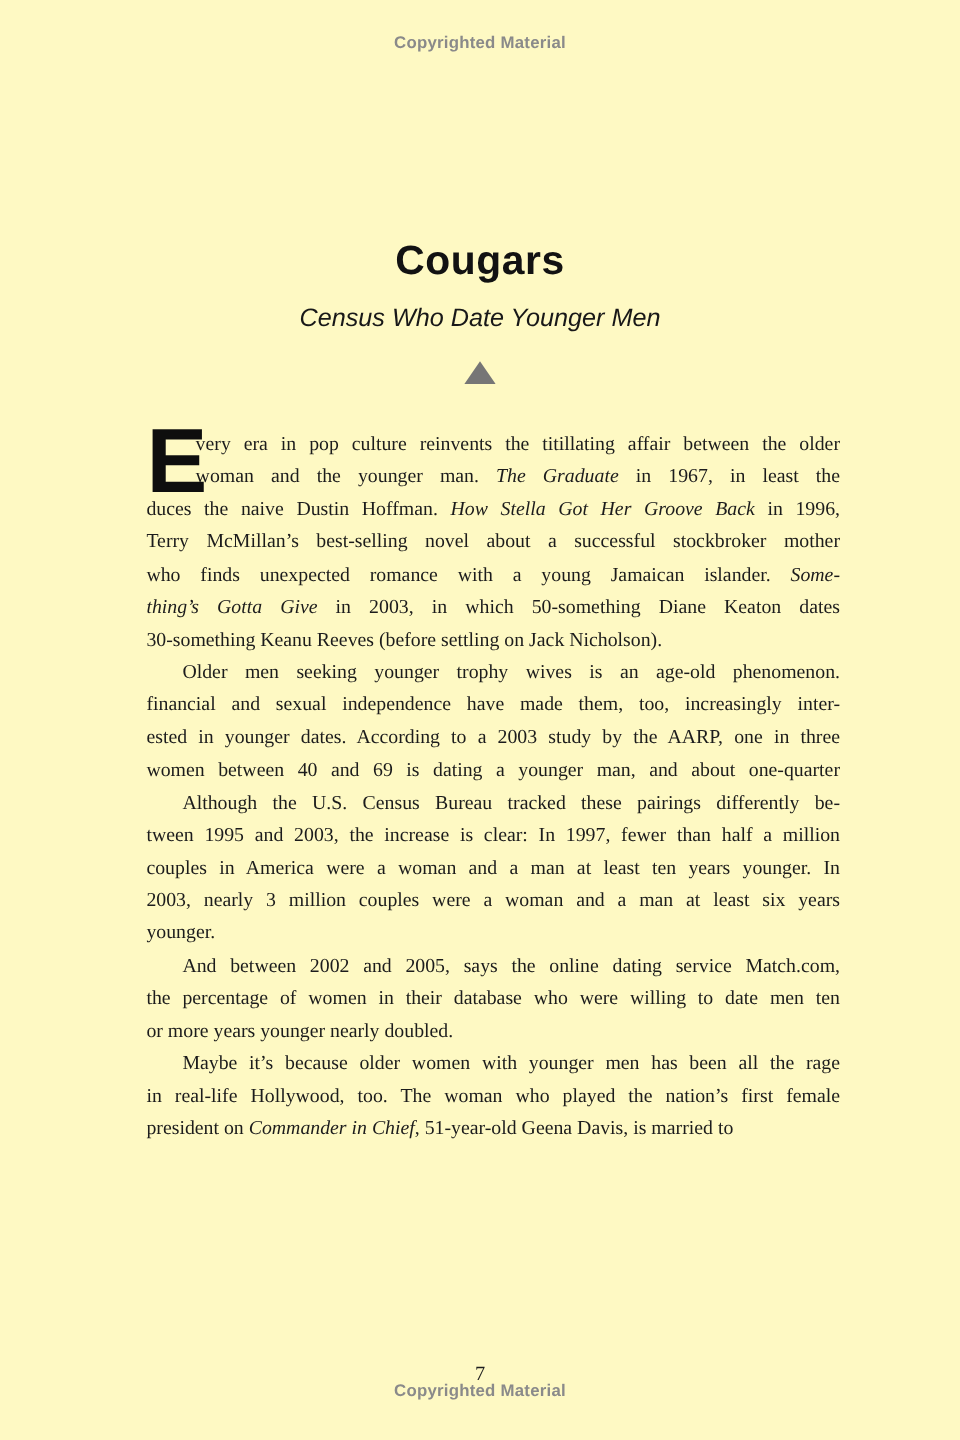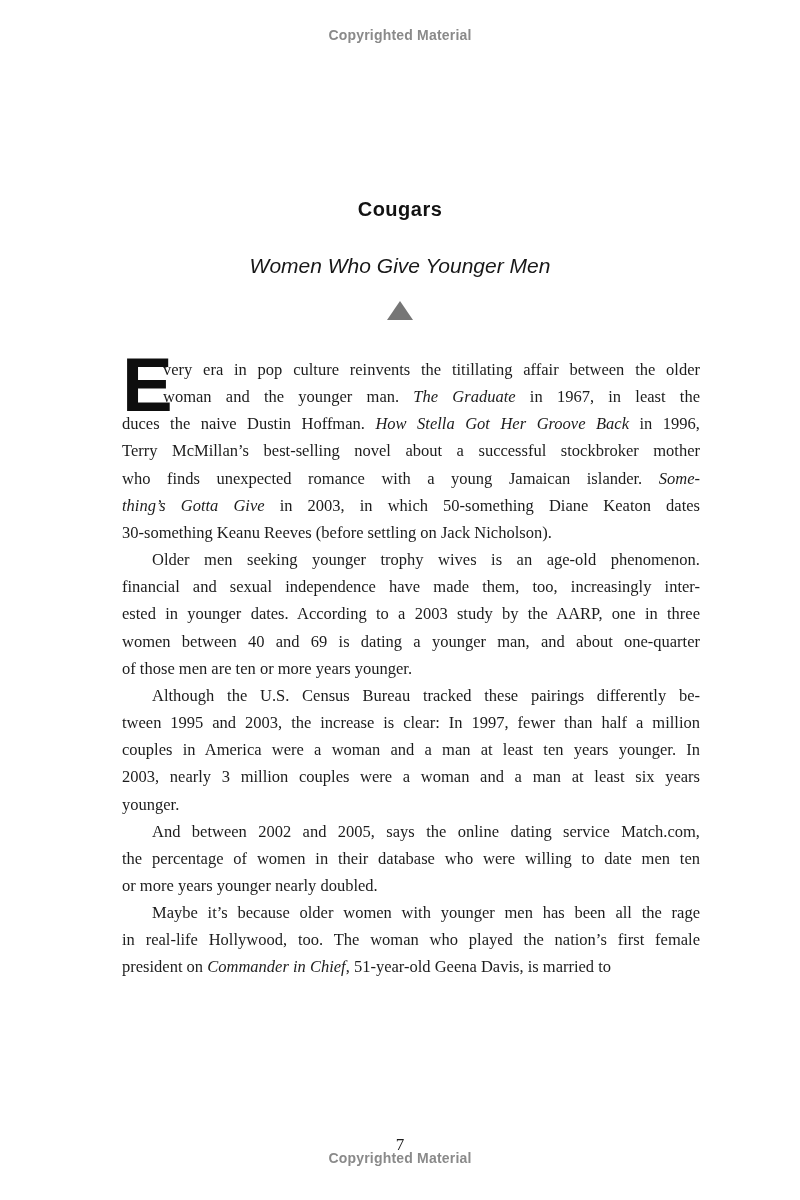--- a/index.html
+++ b/index.html
@@ -1,31 +1,31 @@
 <!DOCTYPE html>
 <html><head>
 <meta charset="utf-8">
 <style>
   html,body{margin:0;padding:0;background:#e8e8e8;}
   .page{
     position:relative;width:800px;height:1200px;margin:0 auto;
-    background:#ffffff;overflow:hidden;
+    background:#fef9c3;overflow:hidden;
     font-family:"Liberation Serif",serif;color:#1c1c1c;
   }
   .notice{
     position:absolute;left:0;width:100%;text-align:center;
     font-family:"Liberation Sans",sans-serif;font-weight:bold;
     font-size:14px;color:#8a8a8a;letter-spacing:0.2px;
   }
   .header-notice{top:27px;}
   .footer-notice{top:1150px;}
   .chapter-title{
     position:absolute;top:198px;left:0;width:100%;text-align:center;
     font-family:"Liberation Sans",sans-serif;font-weight:700;
-    font-size:20px;color:#121212;letter-spacing:0.5px;
+    font-size:34px;color:#121212;letter-spacing:0.5px;
   }
   .chapter-subtitle{
     position:absolute;top:254px;left:0;width:100%;text-align:center;
     font-family:"Liberation Sans",sans-serif;font-style:italic;
     font-size:21px;color:#181818;
   }
   .ornament{
     position:absolute;top:301px;left:50%;transform:translateX(-50%);
     width:0;height:0;
     border-left:13px solid transparent;border-right:13px solid transparent;
@@ -53,41 +53,40 @@
 </style>
 </head>
 <body>
 
 <div class="page">
 
   <div class="notice header-notice">Copyrighted Material</div>
 
   <div class="chapter-title">Cougars</div>
 
-  <div class="chapter-subtitle">Women Who Give Younger Men</div>
+  <div class="chapter-subtitle">Census Who Date Younger Men</div>
 
   <div class="ornament"></div>
 
   <div class="body-text">
       <div class="paragraph">
         <span class="dropcap">E</span>
         <div class="line dc-offset"><span>very era in pop culture reinvents the titillating affair between the older</span></div>
         <div class="line dc-offset"><span>woman and the younger man. </span><em>The Graduate</em><span> in 1967, in least the</span></div>
         <div class="line"><span>duces the naive Dustin Hoffman. </span><em>How Stella Got Her Groove Back</em><span> in 1996,</span></div>
         <div class="line"><span>Terry McMillan’s best-selling novel about a successful stockbroker mother</span></div>
         <div class="line"><span>who finds unexpected romance with a young Jamaican islander. </span><em>Some-</em></div>
         <div class="line"><em>thing’s Gotta Give</em><span> in 2003, in which 50-something Diane Keaton dates</span></div>
         <div class="line last"><span>30-something Keanu Reeves (before settling on Jack Nicholson).</span></div>
       </div>
       <div class="paragraph">
         <div class="line indent"><span>Older men seeking younger trophy wives is an age-old phenomenon.</span></div>
         <div class="line"><span>financial and sexual independence have made them, too, increasingly inter-</span></div>
         <div class="line"><span>ested in younger dates. According to a 2003 study by the AARP, one in three</span></div>
         <div class="line"><span>women between 40 and 69 is dating a younger man, and about one-quarter</span></div>
-        <div class="line last"><span>of those men are ten or more years younger.</span></div>
       </div>
       <div class="paragraph">
         <div class="line indent"><span>Although the U.S. Census Bureau tracked these pairings differently be-</span></div>
         <div class="line"><span>tween 1995 and 2003, the increase is clear: In 1997, fewer than half a million</span></div>
         <div class="line"><span>couples in America were a woman and a man at least ten years younger. In</span></div>
         <div class="line"><span>2003, nearly 3 million couples were a woman and a man at least six years</span></div>
         <div class="line last"><span>younger.</span></div>
       </div>
       <div class="paragraph">
         <div class="line indent"><span>And between 2002 and 2005, says the online dating service Match.com,</span></div>

